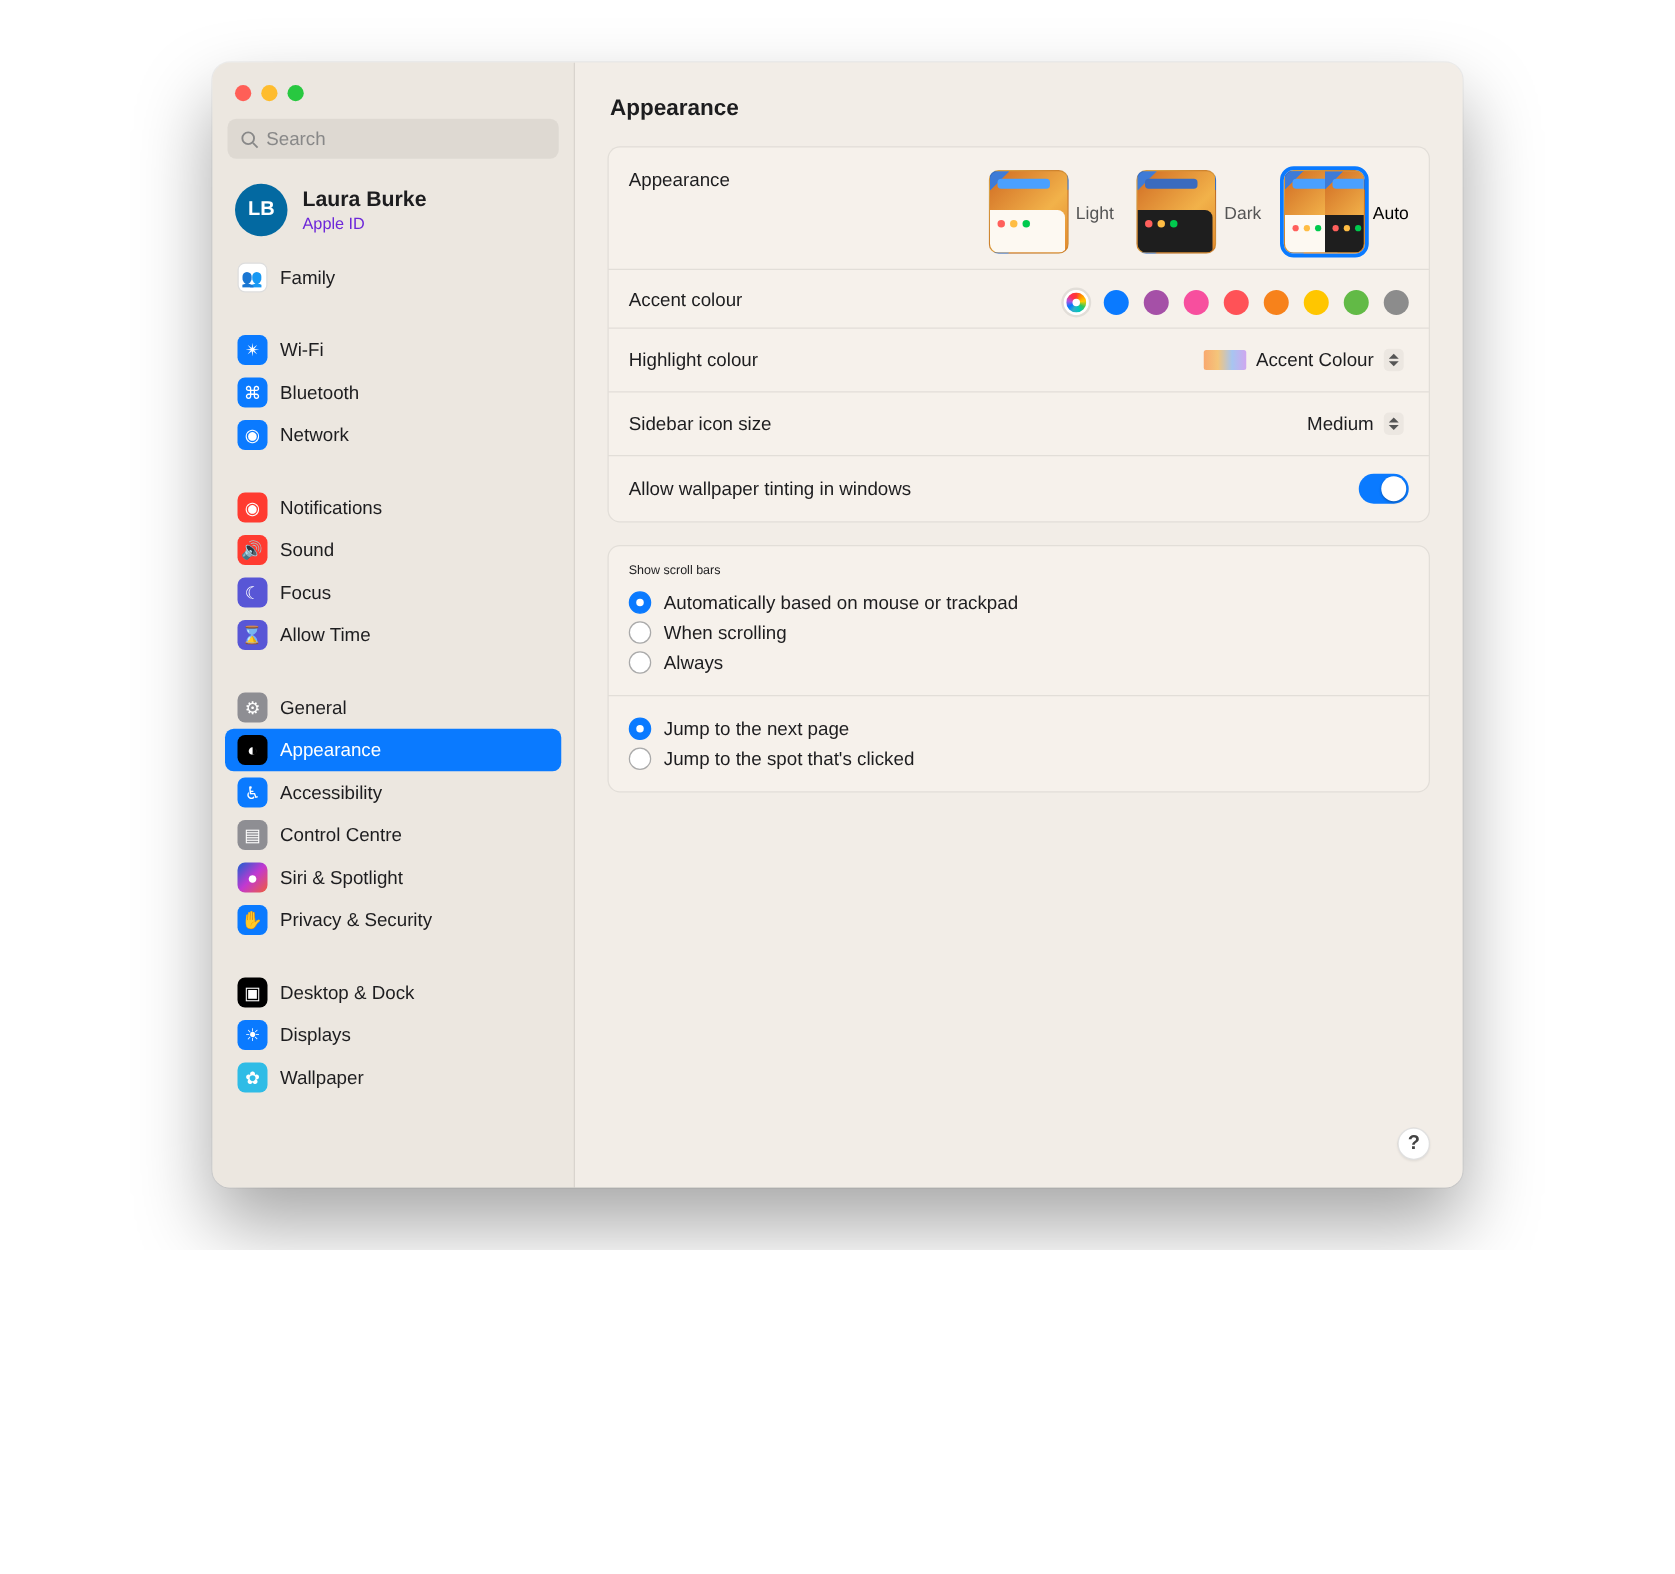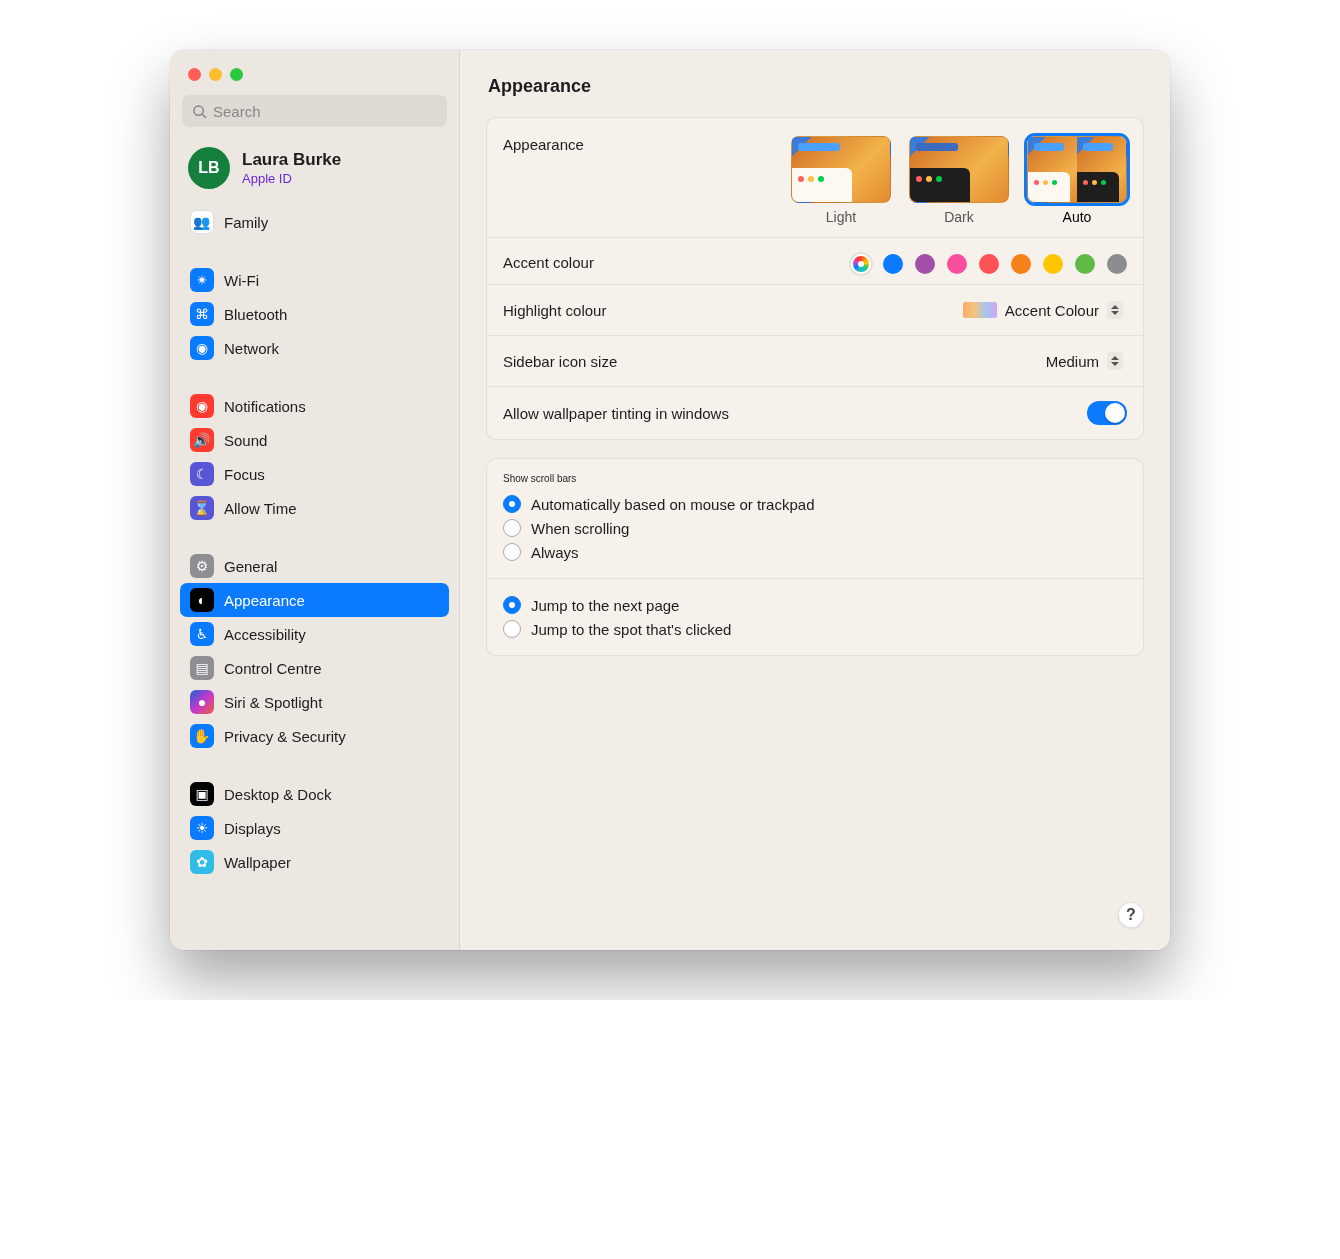--- a/index.html
+++ b/index.html
@@ -59,21 +59,21 @@
 
   .account {
     display: flex;
     align-items: center;
     gap: 12px;
     padding: 10px 18px 12px 18px;
   }
   .avatar {
     width: 42px; height: 42px;
     border-radius: 50%;
-    background: #15803d;
+    background: #0369a1;
     display: flex; align-items: center; justify-content: center;
     color: #fff; font-weight: 600; font-size: 16px;
   }
   .account .name { font-size: 17px; line-height: 1.2; font-weight: bold; }
   .account .sub  { font-size: 13px; color: #6d28d9; }
 
   .nav-group { padding: 4px 10px; }
   .nav-spacer { height: 16px; }
   .nav-item {
     display: flex;
@@ -122,21 +122,21 @@
     border-bottom: 1px solid rgba(0,0,0,0.08);
     gap: 12px;
   }
   .row:last-child { border-bottom: none; }
   .row .label { font-size: 15px; flex: 0 0 auto; }
   .row .fill  { flex: 1; }
 
   
   .appearance-row { align-items: flex-start; padding-top: 18px; padding-bottom: 12px; }
   .thumbs { display: flex; gap: 18px; }
-  .thumb-col { display: flex; flex-direction: column; align-items: center; gap: 6px; width: 100px;}
+  .thumb-col { display: flex; flex-direction: row; align-items: center; gap: 6px; width: 100px;}
   .thumb {
     width: 100px; height: 67px; border-radius: 8px;
     background: linear-gradient(135deg,#3e7bd7 0%,#3e7bd7 12%, #d77a2b 12%,#f2b24a 60%,#e28a2e 100%);
     position: relative; overflow: hidden;
     border: 1px solid rgba(0,0,0,0.1);
   }
   .thumb .bar { position:absolute; top:6px; left:6px; width:42px; height:8px; border-radius:3px; background:#4aa0ff;}
   .thumb .panel { position:absolute; bottom:0; left:0; width:60px; height:34px; border-top-right-radius:6px; }
   .thumb .dots { position:absolute; bottom:20px; left:6px; display:flex; gap:4px;}
   .thumb .dots i{ width:6px;height:6px;border-radius:50%; display:block;}

